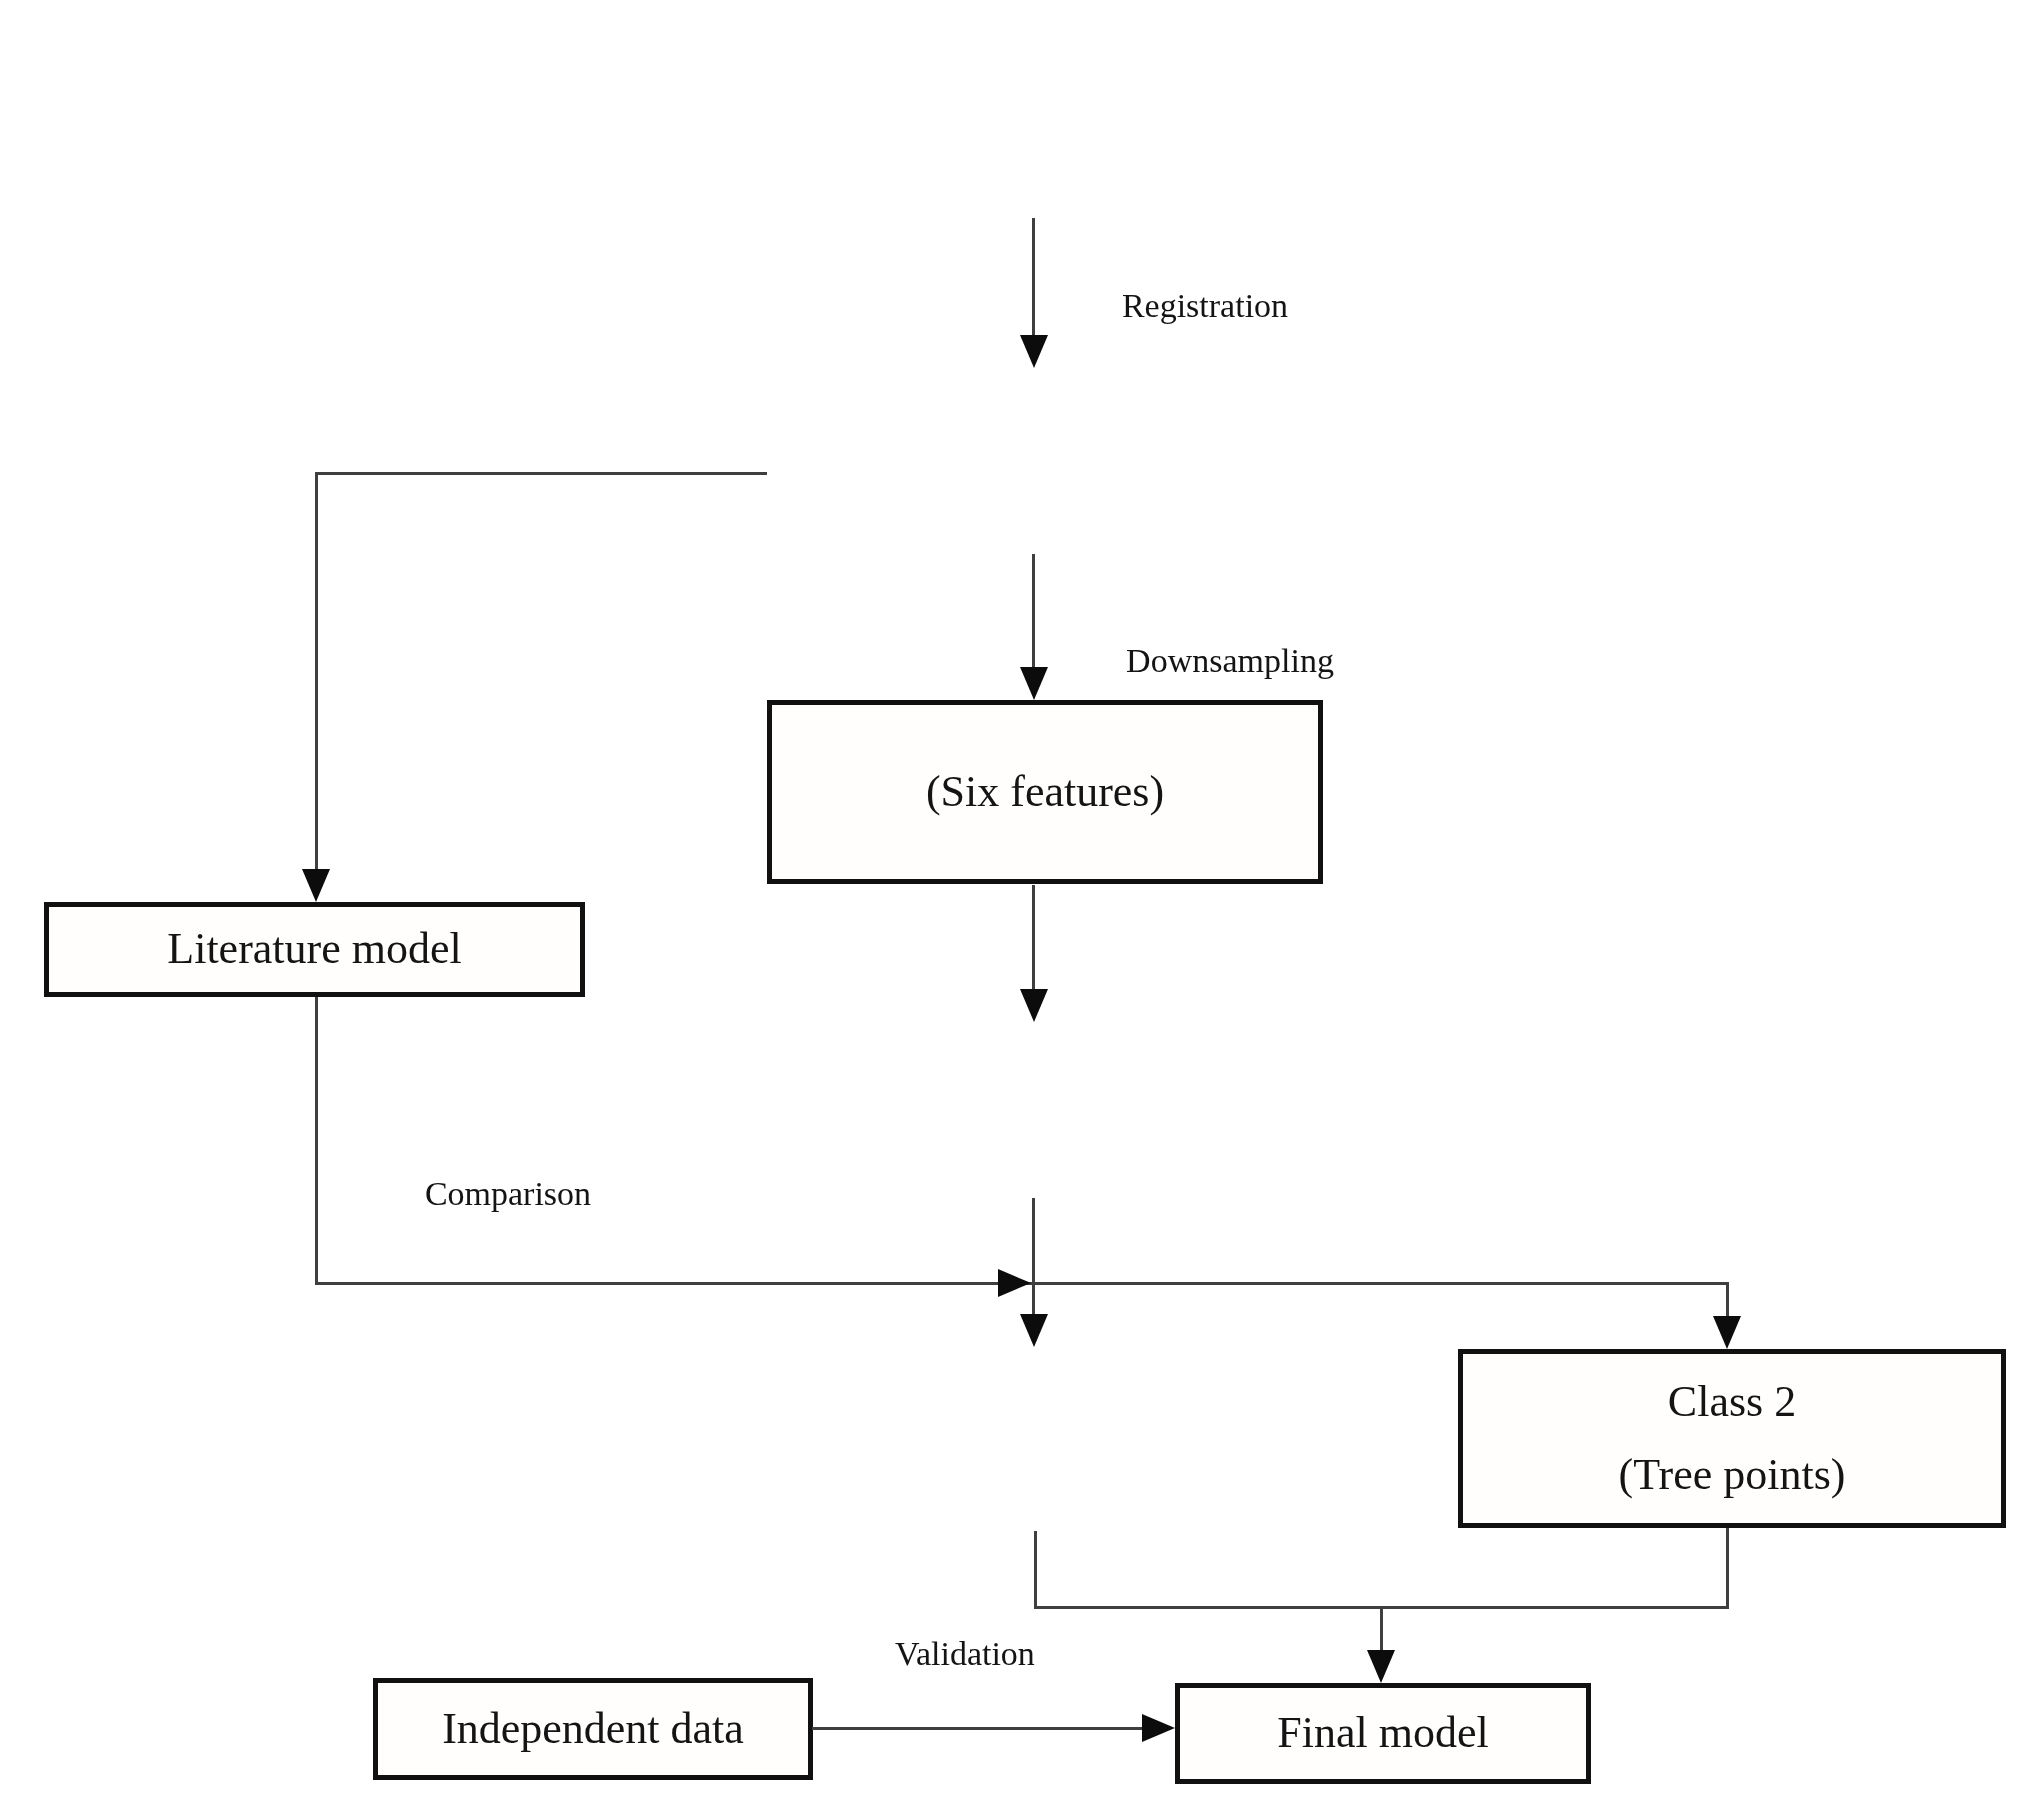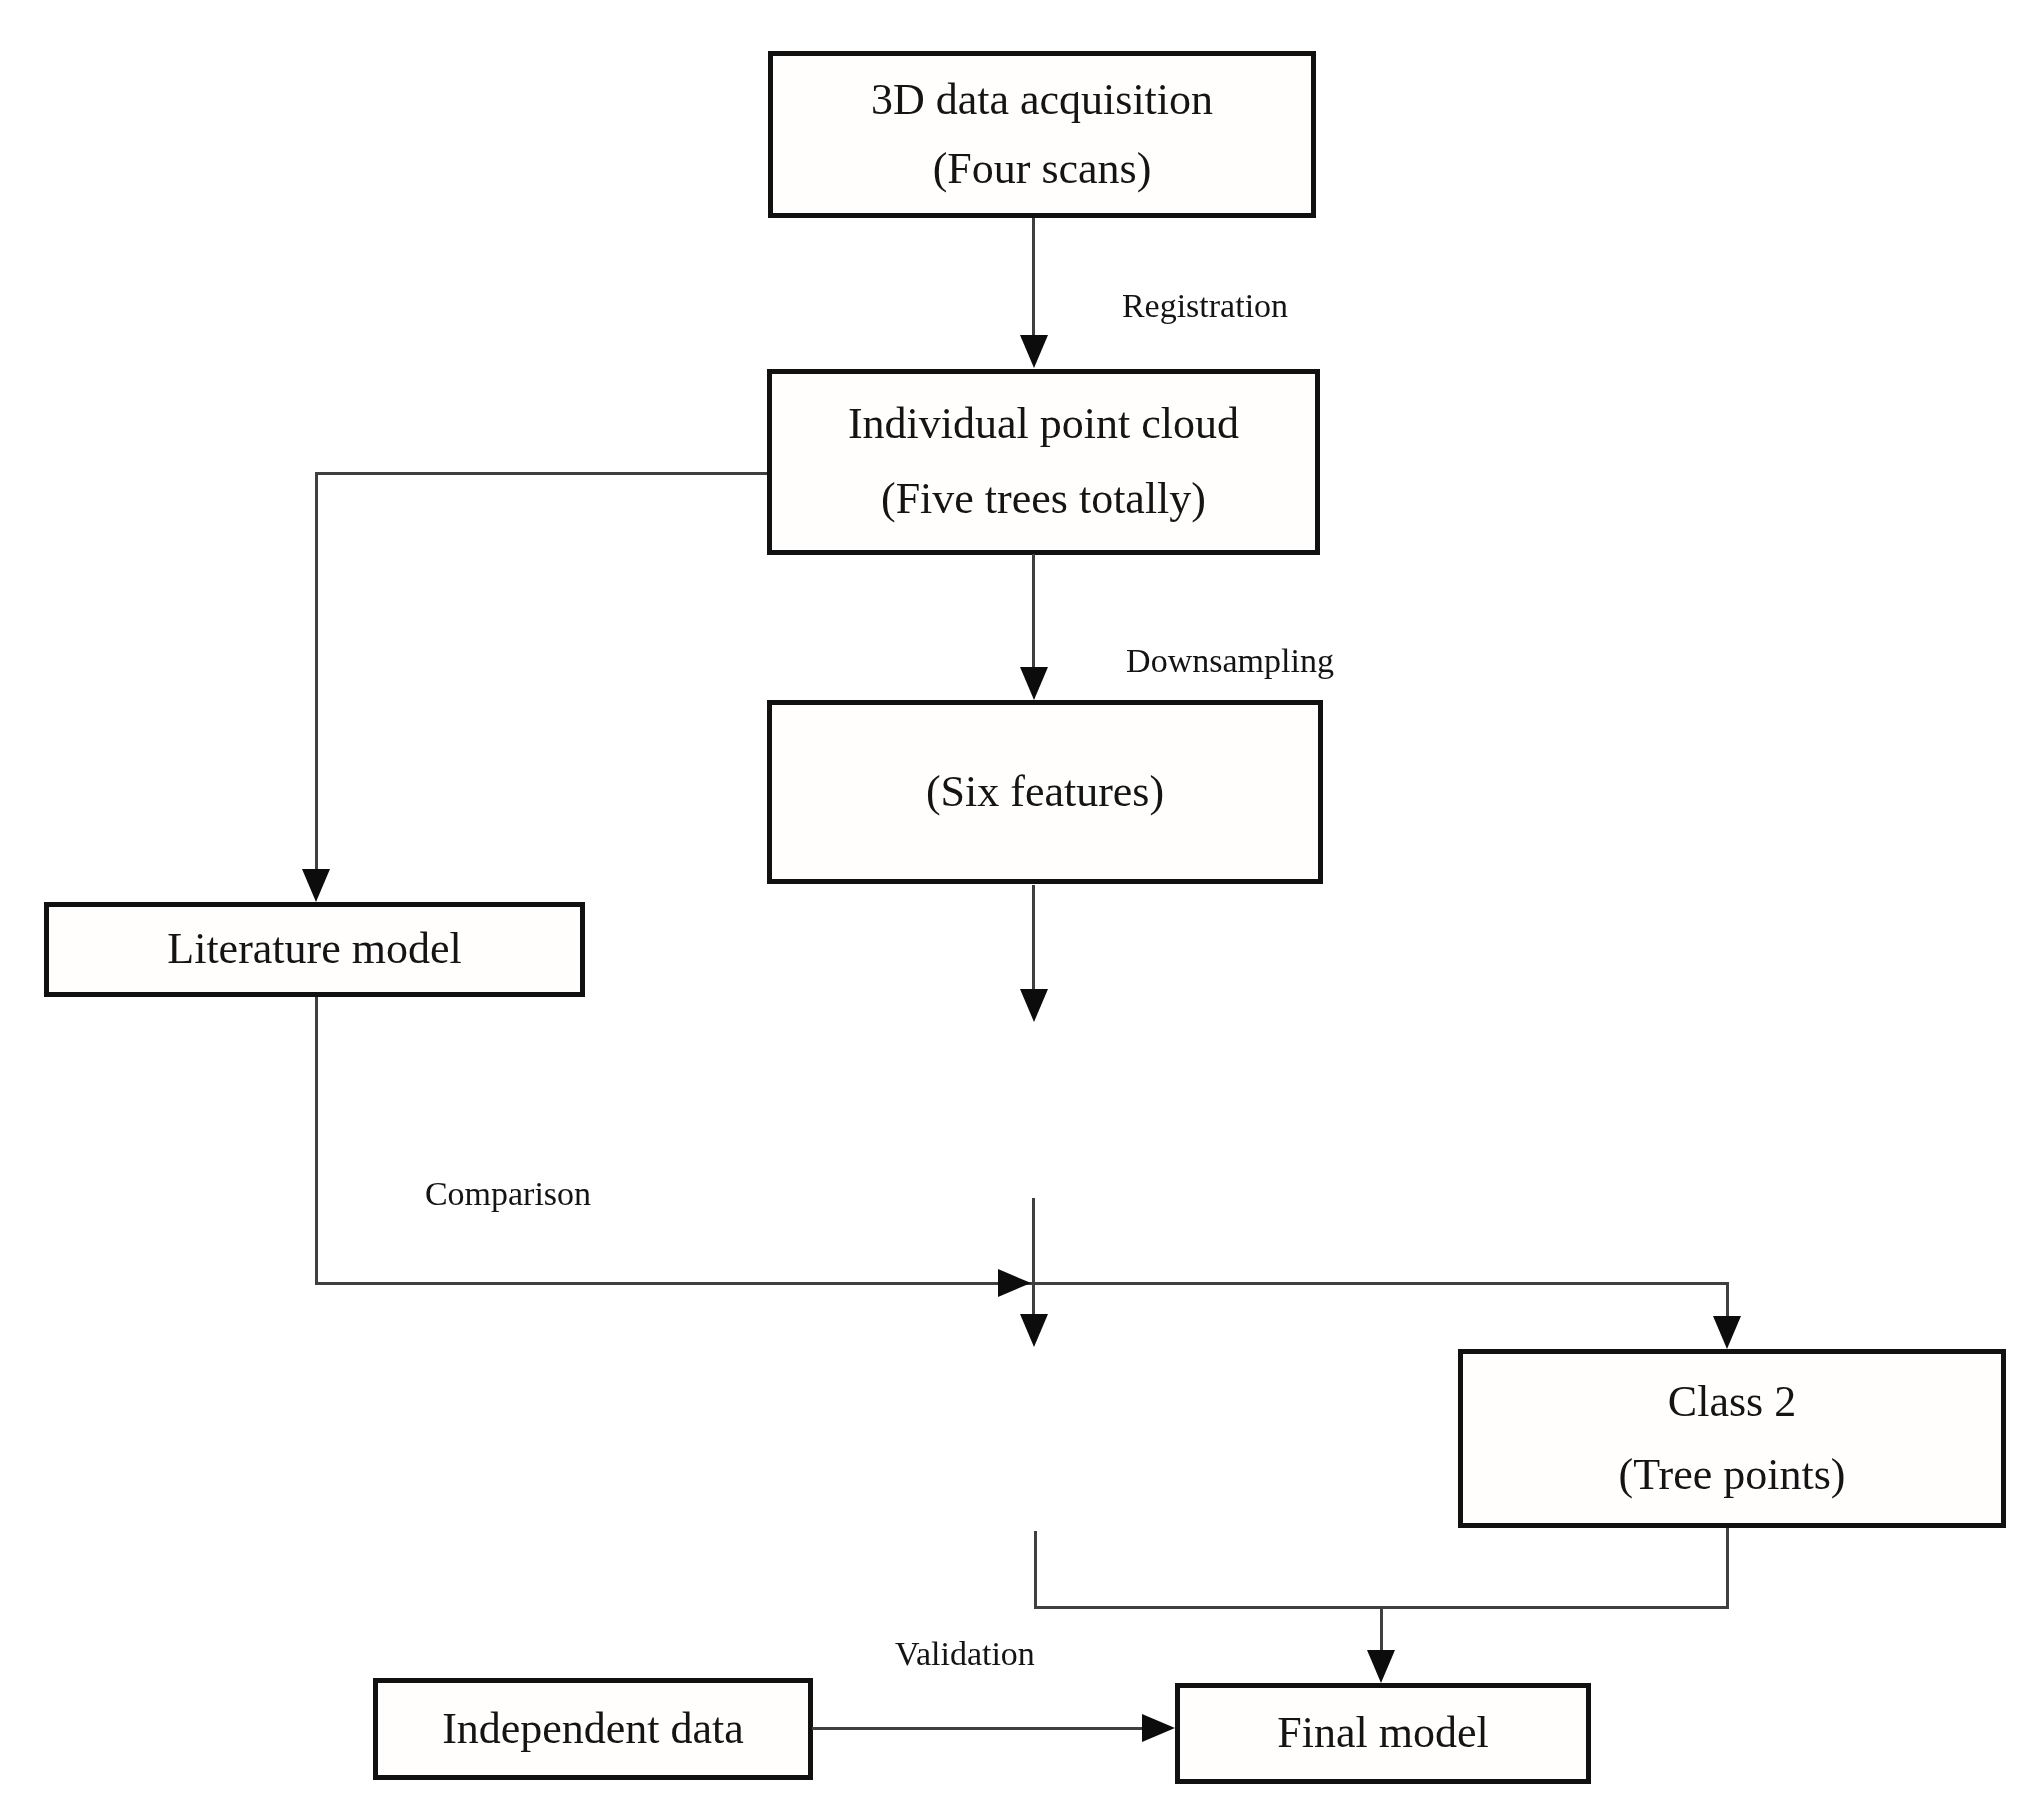--- a/index.html
+++ b/index.html
@@ -37,29 +37,21 @@
     border-top:14px solid transparent;border-bottom:14px solid transparent;
     border-left:33px solid var(--arrow);}
   .edge-label{position:absolute;transform:translate(-50%,-50%);
     font-size:34px;color:var(--text);white-space:nowrap;}
 </style>
 </head>
 <body>
 
 <div class="canvas">
 
-  <div class="node" style="left:768px;top:51px;width:548px;height:167px">
-    <span class="nl">3D data acquisition</span>
-    <span class="nl">(Four scans)</span>
-  </div>
 
-  <div class="node" style="left:767px;top:369px;width:553px;height:186px">
-    <span class="nl">Individual point cloud</span>
-    <span class="nl">(Five trees totally)</span>
-  </div>
 
   <div class="node" style="left:767px;top:700px;width:556px;height:184px">
     <span class="nl">(Six features)</span>
   </div>
 
 
   <div class="node single" style="left:44px;top:902px;width:541px;height:95px">
     <span class="nl">Literature model</span>
   </div>
 

